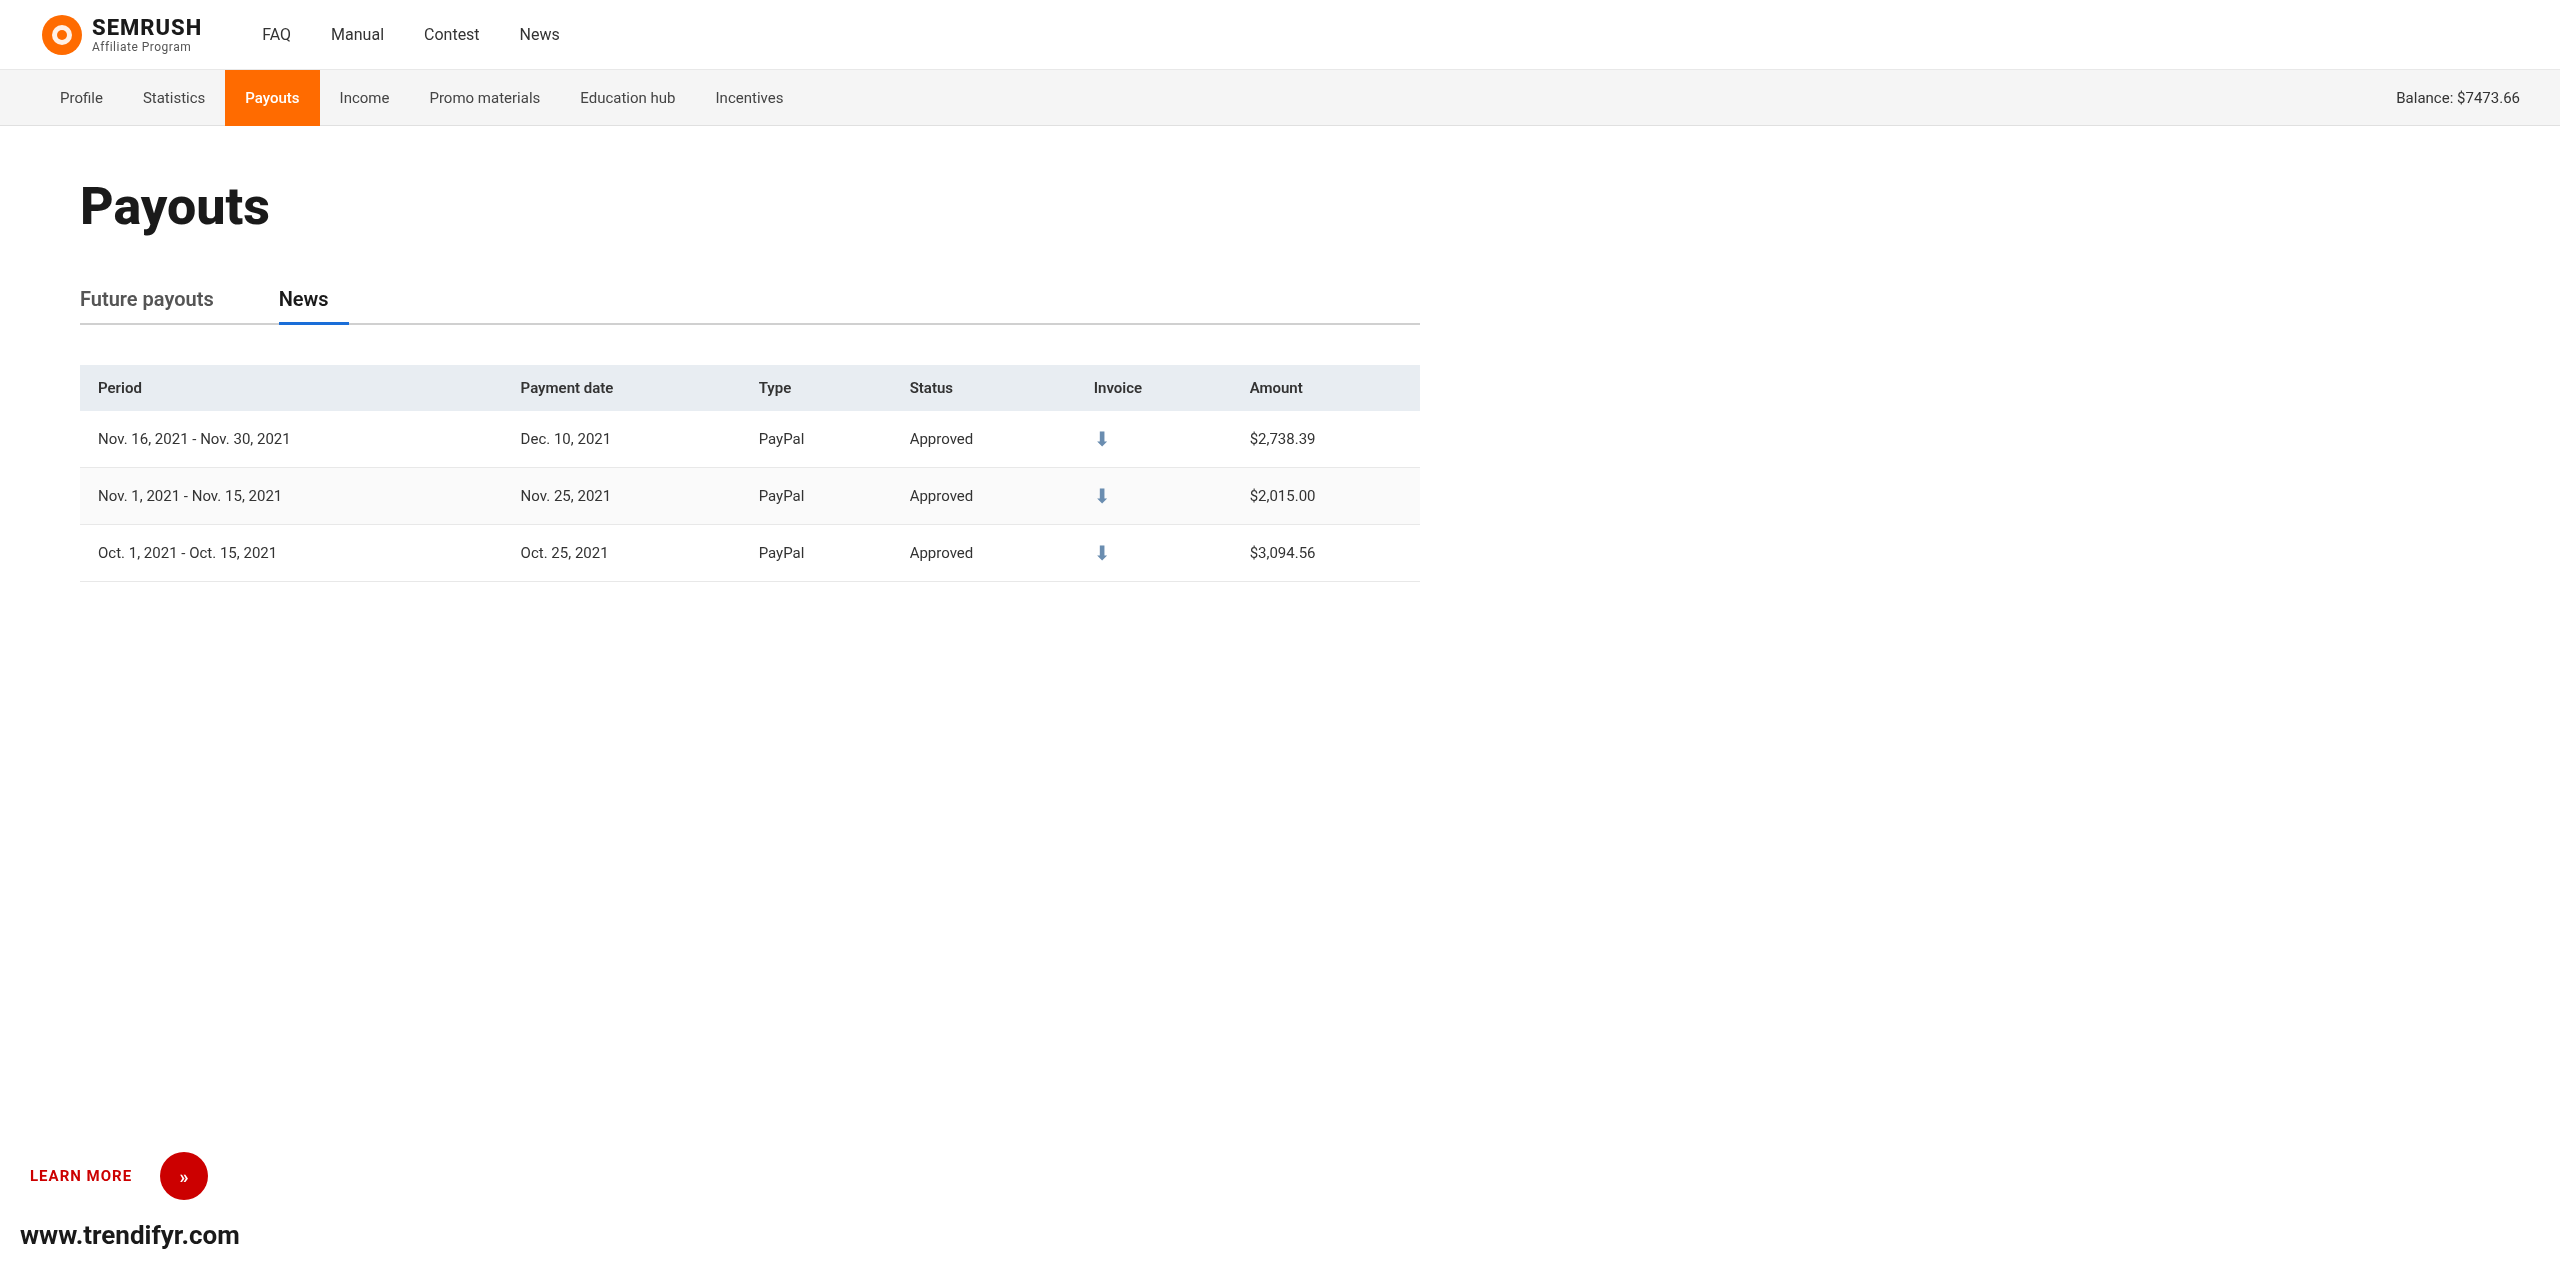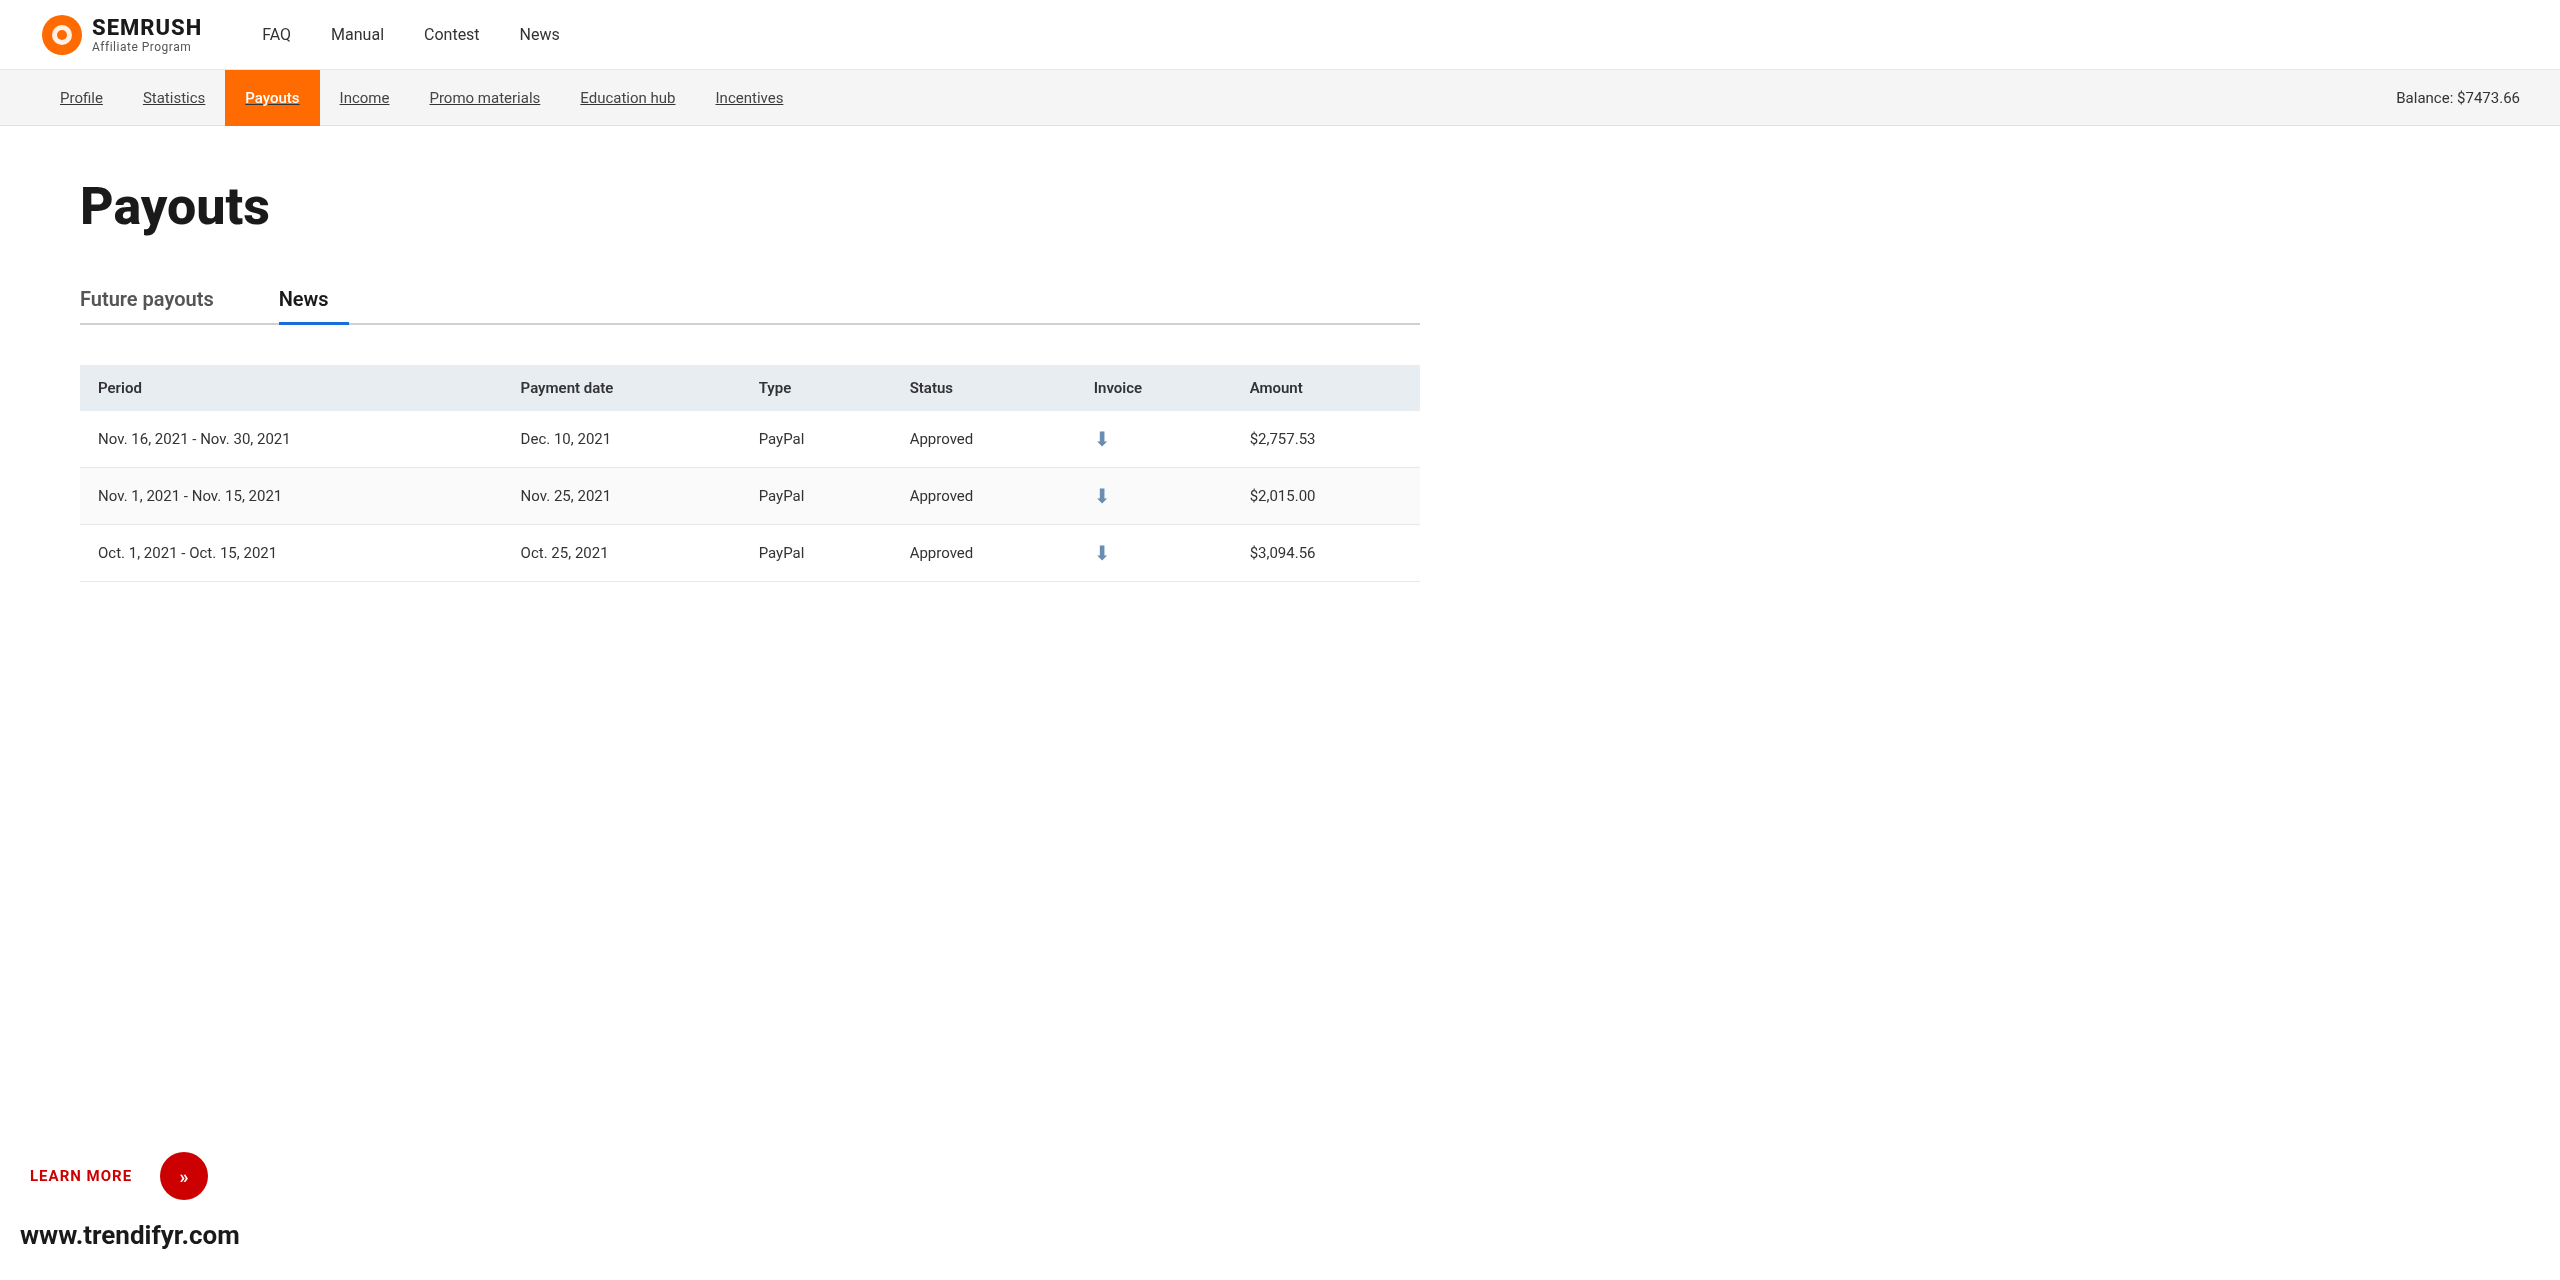--- a/index.html
+++ b/index.html
@@ -58,21 +58,20 @@
       padding: 0 40px;
       height: 56px;
       background: #f5f5f5;
       border-bottom: 1px solid #e0e0e0;
     }
     .sub-nav-links {
       display: flex;
       align-items: center;
       gap: 0;
       flex: 1;
-      text-decoration: underline;
     }
     .sub-nav-link {
       padding: 0 20px;
       height: 56px;
       display: flex;
       align-items: center;
       font-size: 15px;
       color: #444;
       cursor: pointer;
       text-decoration: none;
@@ -265,21 +264,21 @@
     </thead>
     <tbody>
       <tr>
         <td>Nov. 16, 2021 - Nov. 30, 2021</td>
         <td>Dec. 10, 2021</td>
         <td>PayPal</td>
         <td>Approved</td>
         <td>
           <span class="download-icon">⬇</span>
         </td>
-        <td>$2,757.53</td>
+        <td>$2,738.39</td>
       </tr>
       <tr>
         <td>Nov. 1, 2021 - Nov. 15, 2021</td>
         <td>Nov. 25, 2021</td>
         <td>PayPal</td>
         <td>Approved</td>
         <td>
           <span class="download-icon">⬇</span>
         </td>
         <td>$2,015.00</td>

